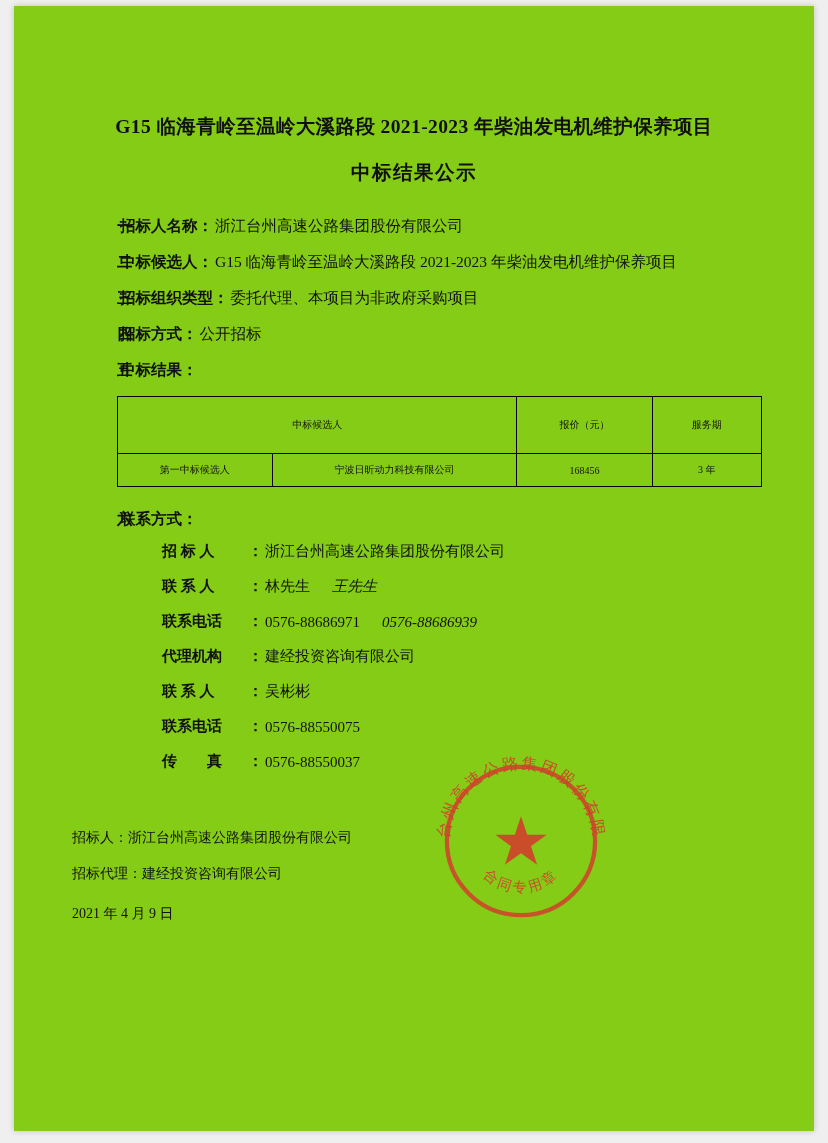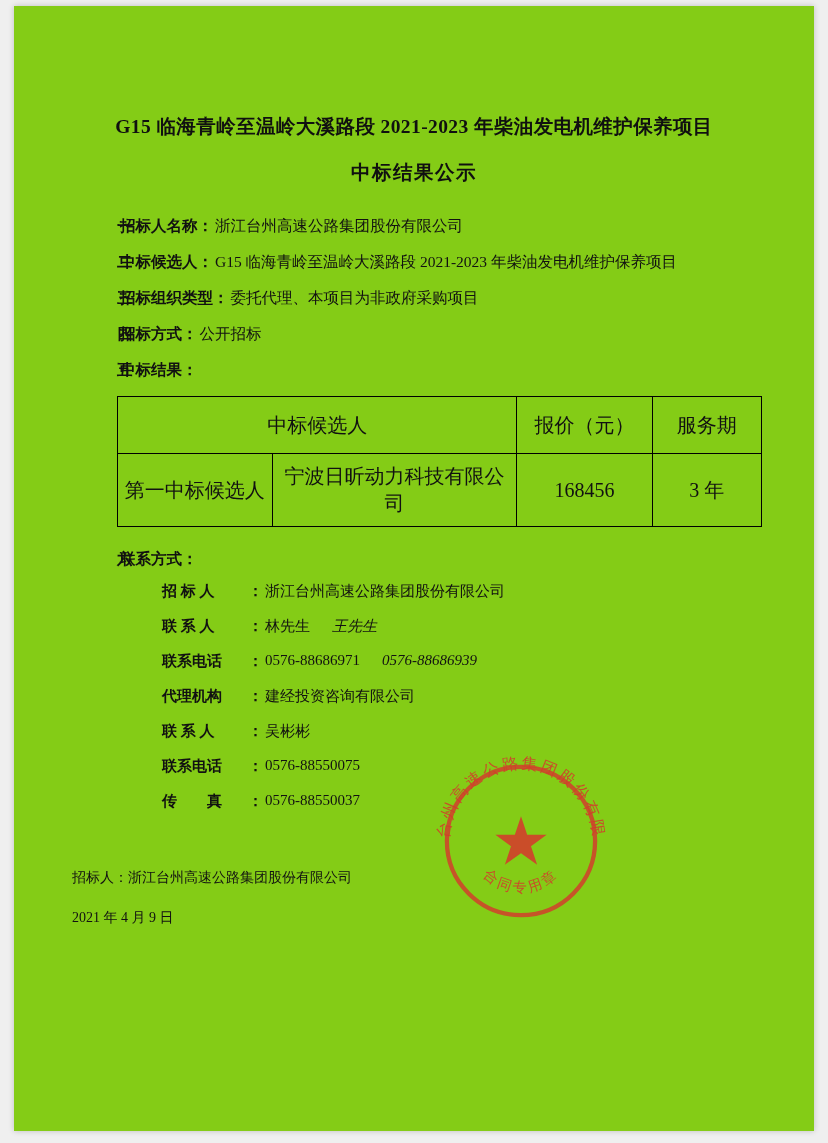--- a/index.html
+++ b/index.html
@@ -76,21 +76,21 @@
     margin-left: 2px;
   }
   
   .table-wrap {
     margin: 14px 0 0 45px;
     width: 645px;
   }
   table.result {
     border-collapse: collapse;
     width: 100%;
-    font-size: 20px;
+    font-size: 10px;
   }
   table.result th, table.result td {
     border: 1px solid #000;
     text-align: center;
     padding: 9px 4px;
     font-weight: normal;
     color: #111;
   }
   table.result thead th {
     height: 38px;
@@ -109,21 +109,21 @@
     font-size: 15.5px;
     font-weight: bold;
     color: #111;
   }
   .contact-rows {
     margin-top: 12px;
     padding-left: 90px;
   }
   .contact-row {
     display: flex;
-    align-items: flex-start;
+    align-items: flex-end;
     font-size: 15px;
     margin-bottom: 16px;
     color: #111;
   }
   .c-label {
     font-weight: bold;
     width: 86px;
     flex: 0 0 86px;
     letter-spacing: 0px;
     white-space: nowrap;
@@ -294,17 +294,20 @@
       </text>
       <g fill="#d8332e" opacity="0.9">
         <polygon points="100,74 106.5,93.5 127,93.5 110.5,105.5 117,125 100,113 83,125 89.5,105.5 73,93.5 93.5,93.5"></polygon>
       </g>
     </svg>
 
     <div class="sign-block">
       <div class="sign-row">
         <span>招标人：</span><span>浙江台州高速公路集团股份有限公司</span>
       </div>
+      <div class="sign-row">
+        <span>招标代理：</span><span>建经投资咨询有限公司</span>
+      </div>
       <div class="sign-row sign-date">2021 年 4 月 9 日</div>
     </div>
 
   </div>
 </div>
 
 </body></html>

